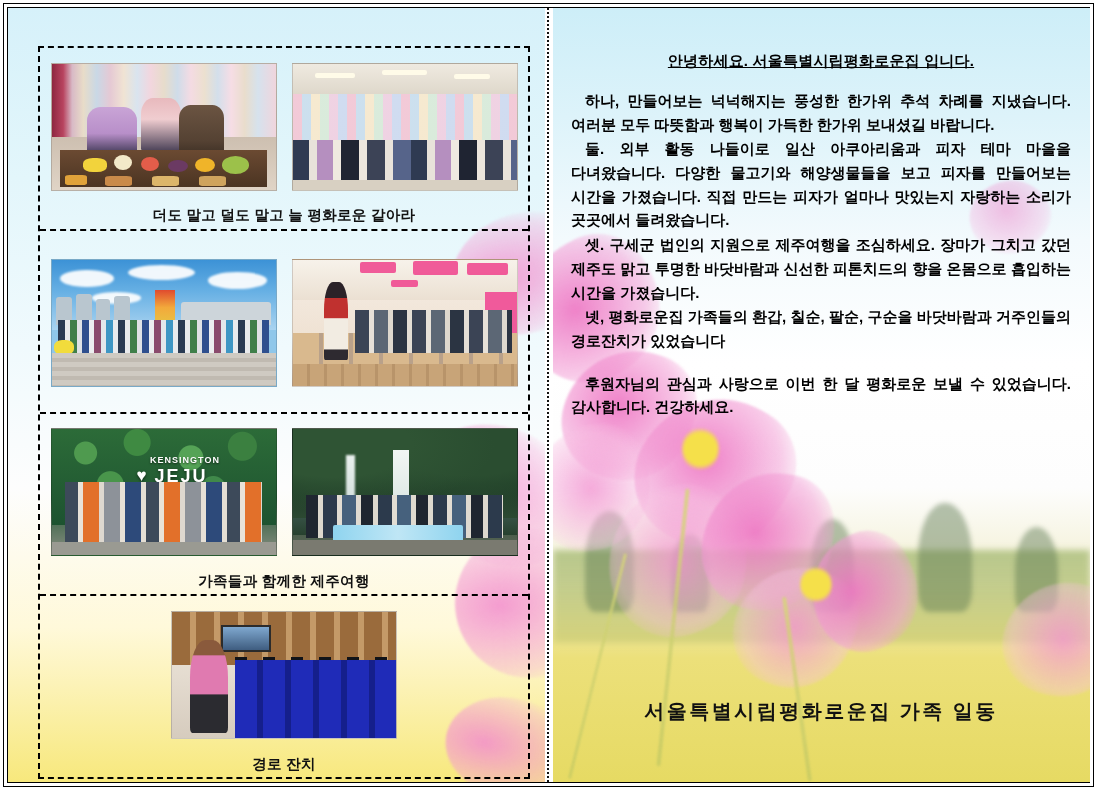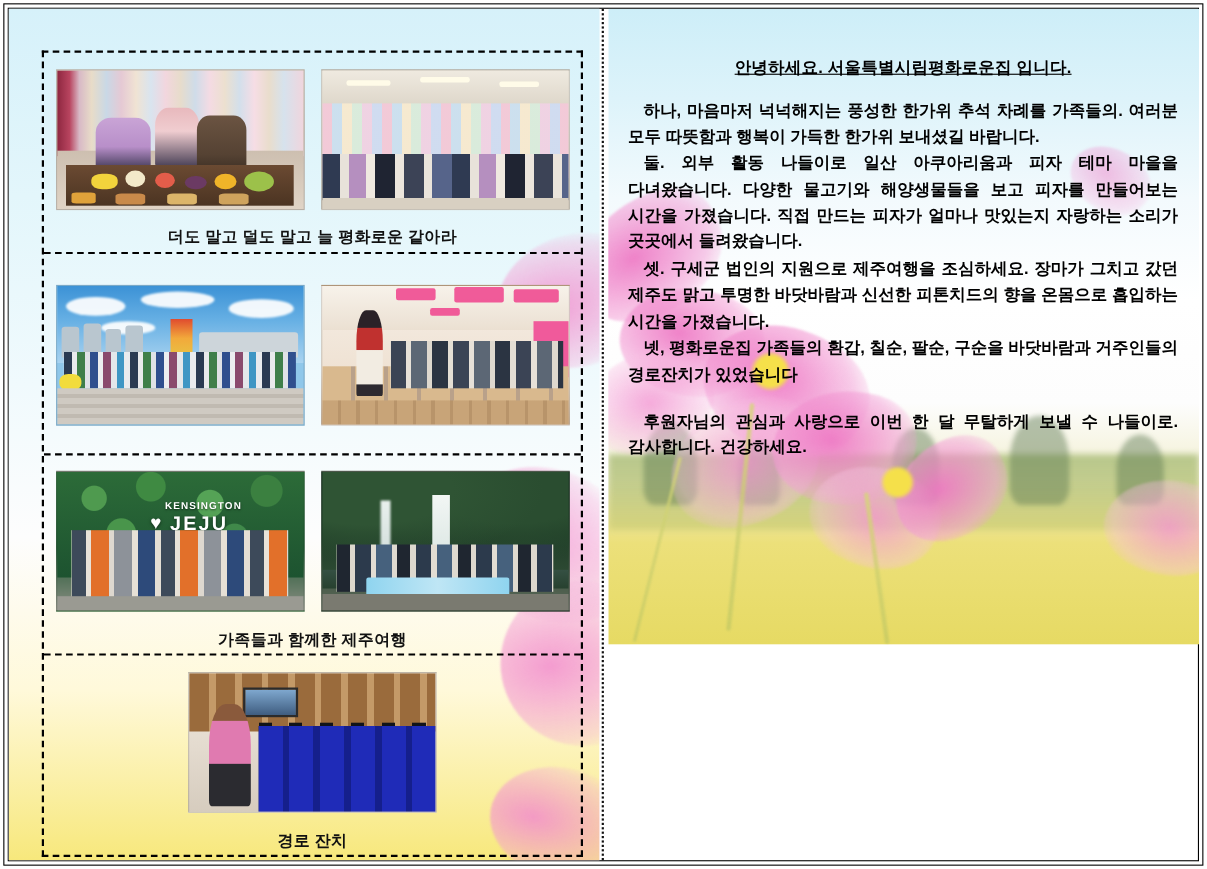--- a/index.html
+++ b/index.html
@@ -36,21 +36,21 @@
   .col-left {
     position: absolute;
     left: 8px; top: 8px;
     width: 537px; height: 774px;
     background: linear-gradient(180deg,#dff4fb 0%, #e8f7fc 35%, #f3fbfd 60%, #ffffff 100%);
     overflow: hidden;
   }
   .col-right {
     position: absolute;
     left: 553px; top: 8px;
-    width: 537px; height: 578px;
+    width: 537px; height: 774px;
     overflow: hidden;
   }
   
   .divider {
     position: absolute;
     left: 547px; top: 8px;
     width: 0; height: 774px;
     border-left: 2px dotted #111;
   }
 
@@ -710,23 +710,23 @@
     <div class="corecircle" style="left:46%;top:72%;width:6%;height:5%"></div>
     <div class="petal pink-b" style="left:84%;top:74%;width:22%;height:15%;transform:rotate(14deg)"></div>
     <div class="petal pink-a" style="left:78%;top:22%;width:14%;height:10%;transform:rotate(40deg);opacity:.5"></div>
 
     <div class="stem" style="left:22%;top:62%;width:4px;height:36%;transform:rotate(6deg)"></div>
     <div class="stem" style="left:45%;top:76%;width:4px;height:24%;transform:rotate(-8deg)"></div>
     <div class="stem" style="left:8%;top:70%;width:3px;height:30%;transform:rotate(14deg)"></div>
 
     <div class="letter">
       <div class="greet">안녕하세요. 서울특별시립평화로운집 입니다.</div>
-      <div class="para">하나, 마음마저 넉넉해지는 풍성한 한가위 추석 차례를 가족들의. 여러분 모두 따뜻함과 행복이 가득한 한가위 보내셨길 바랍니다.</div>
+      <div class="para">하나, 만들어보는 넉넉해지는 풍성한 한가위 추석 차례를 지냈습니다. 여러분 모두 따뜻함과 행복이 가득한 한가위 보내셨길 바랍니다.</div>
       <div class="para">둘. 외부 활동 나들이로 일산 아쿠아리움과 피자 테마 마을을 다녀왔습니다. 다양한 물고기와 해양생물들을 보고 피자를 만들어보는 시간을 가졌습니다. 직접 만드는 피자가 얼마나 맛있는지 자랑하는 소리가 곳곳에서 들려왔습니다.</div>
       <div class="para">셋. 구세군 법인의 지원으로 제주여행을 조심하세요. 장마가 그치고 갔던 제주도 맑고 투명한 바닷바람과 신선한 피톤치드의 향을 온몸으로 흡입하는 시간을 가졌습니다.</div>
       <div class="para">넷, 평화로운집 가족들의 환갑, 칠순, 팔순, 구순을 바닷바람과 거주인들의 경로잔치가 있었습니다</div>
       <div class="gap"></div>
-      <div class="para">후원자님의 관심과 사랑으로 이번 한 달 무탈하게 보낼 수 나들이로. 감사합니다. 건강하세요.</div>
+      <div class="para">후원자님의 관심과 사랑으로 이번 한 달 평화로운 보낼 수 있었습니다. 감사합니다. 건강하세요.</div>
     </div>
 
     <div class="signature">서울특별시립평화로운집  가족  일동</div>
   </div>
 </div>
 
 </body></html>

